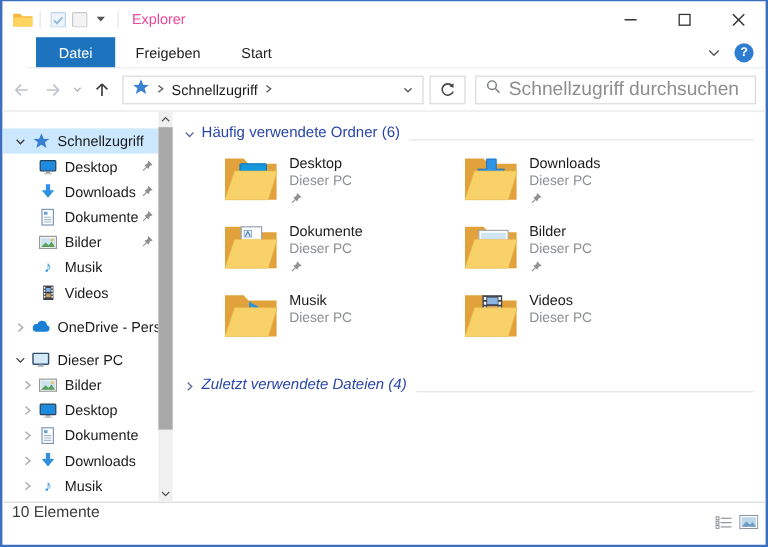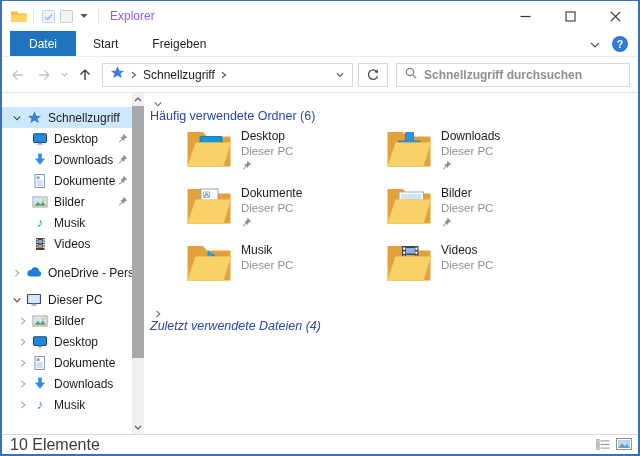--- a/index.html
+++ b/index.html
@@ -4,48 +4,48 @@
 <style>
   * { box-sizing: border-box; margin: 0; padding: 0; }
   body { font-family: "Liberation Sans", "DejaVu Sans", sans-serif; background: #fff; }
   .window { width: 640px; height: 456px; border: 2px solid #3d6fc0; border-top-width: 1px;
             display: flex; flex-direction: column; background: #fff; overflow: hidden; }
 
   
   .titlebar { height: 30px; flex: 0 0 auto; display: flex; align-items: center; padding-left: 8px; }
   .qat-sep { width: 1px; height: 14px; background: #e4e4e4; margin: 0 5px; }
   .qat-btn { width: 18px; height: 18px; display: flex; align-items: center; justify-content: center; }
-  .title-text { font-size: 12px; color: #8b5cf6; margin-left: 6px; }
+  .title-text { font-size: 12px; color: #ec4899; margin-left: 6px; }
   .win-controls { margin-left: auto; display: flex; height: 100%; }
   .win-btn { width: 45px; display: flex; align-items: center; justify-content: center; }
 
   
   .tabbar { height: 26px; flex: 0 0 auto; display: flex; align-items: stretch;
-            border-bottom: 1px solid #ededed; padding-right: 10px; }
+            border-bottom: 1px solid #ededed; padding-right: 10px; margin-left: 20px; }
   .tab { display: flex; align-items: center; padding: 0 17px; font-size: 12px; color: #222; }
   .tab.active { background: #1e73be; color: #fff; padding: 0 19px; margin-left: 8px; }
   .ribbon-tools { margin-left: auto; display: flex; align-items: center; gap: 12px; }
   .help-btn { width: 16px; height: 16px; border-radius: 50%; background: #2e7dd2; color: #fff;
               font-size: 10.5px; font-weight: bold; display: flex; align-items: center; justify-content: center; }
 
   
   .toolbar { height: 36px; flex: 0 0 auto; display: flex; align-items: center;
              padding: 0 8px 0 4px; border-bottom: 1px solid #e6e6e6; gap: 2px; }
   .nav-btn { width: 24px; height: 24px; display: flex; align-items: center; justify-content: center; }
   .nav-btn.small { width: 13px; }
   .breadcrumb { flex: 1; min-width: 0; height: 24px; border: 1px solid #d9d9d9; background: #fff;
                 display: flex; align-items: center; padding: 0 7px; gap: 5px; margin: 0 3px; }
   .crumb-label { font-size: 12px; color: #1a1a1a; }
   .bc-caret { margin-left: auto; display: flex; }
   .refresh-btn { width: 30px; height: 24px; border: 1px solid #d9d9d9; display: flex;
                  align-items: center; justify-content: center; margin-right: 6px; }
   .searchbox { width: 234px; height: 24px; border: 1px solid #d9d9d9; display: flex;
                align-items: center; padding: 0 7px; gap: 6px; }
-  .searchbox input { border: none; outline: none; flex: 1; min-width: 0; font-size: 12px;
-                     color: #1a1a1a; font-family: inherit; background: transparent; font-weight: bold; }
+  .searchbox input { border: none; outline: none; flex: 1; min-width: 0; font-size: 16px;
+                     color: #1a1a1a; font-family: inherit; background: transparent; }
   .searchbox input::placeholder { color: #8e8e8e; opacity: 1; }
 
   
   .content { flex: 1; display: flex; min-height: 0; }
 
   .sidebar { width: 142px; flex: 0 0 auto; position: relative; padding: 14px 12px 0 0; overflow: hidden; }
   .tree-item { height: 21px; display: flex; align-items: center; padding-left: 6px;
                font-size: 12px; color: #1a1a1a; white-space: nowrap; }
   .tree-item.child { padding-left: 12px; }
   .tree-item.selected { background: #cce8ff; }
@@ -55,35 +55,35 @@
   .tree-label { overflow: hidden; flex: 0 1 auto; }
   .pin { margin-left: auto; margin-right: 4px; flex: 0 0 auto; display: flex; }
   .gap8 { height: 8px; } .gap6 { height: 6px; }
   .note { font-size: 13px; color: #2090e0; line-height: 1; }
   .vscroll { position: absolute; top: 0; right: 0; width: 12px; height: 100%; background: #f0f0f0; }
   .vs-arrow { height: 13px; display: flex; align-items: center; justify-content: center; }
   .vs-arrow.down { position: absolute; bottom: 0; left: 0; right: 0; }
   .vs-thumb { position: absolute; top: 13px; left: 0; width: 12px; height: 252px; background: #a9a9a9; }
 
   .main { flex: 1; min-width: 0; padding: 6px 8px 0 6px; overflow: hidden; }
-  .sec-head { display: flex; align-items: flex-start; height: 18px; color: #2946a8; font-size: 12.5px; flex-direction: column; }
+  .sec-head { display: flex; align-items: flex-end; height: 18px; color: #2946a8; font-size: 12.5px; }
   .sec-chev { width: 16px; display: flex; justify-content: center; margin-right: 2px; }
   .sec-line { flex: 1; height: 1px; background: #e4e4e8; margin-left: 8px; margin-right: 2px; }
   .tiles { margin: 11px 0 0 36px; display: grid; grid-template-columns: 200px 200px; row-gap: 13px; }
   .tile { display: flex; gap: 9px; height: 44px; }
   .tile-ico { width: 46px; height: 42px; flex: 0 0 auto; }
   .tile-text { display: flex; flex-direction: column; padding-top: 1px; }
   .tile-name { font-size: 12px; color: #1a1a1a; line-height: 15px; }
   .tile-loc { font-size: 11.5px; color: #8b8e94; line-height: 14px; }
   .tile-pin { margin-top: 2px; display: flex; }
   .sec2 { margin-top: 23px; font-style: italic; }
 
   
-  .statusbar { height: 20px; flex: 0 0 auto; border-top: 1px solid #d9d9d9; display: flex;
-               align-items: center; padding: 0 6px 0 8px; font-size: 16px; color: #3c3c3c; }
+  .statusbar { height: 36px; flex: 0 0 auto; border-top: 1px solid #d9d9d9; display: flex;
+               padding: 0 6px 0 8px; font-size: 13px; color: #3c3c3c; }
   .view-btns { margin-left: auto; display: flex; align-items: center; gap: 6px; }
 </style>
 </head>
 <body>
 
 <svg width="0" height="0" style="position:absolute" aria-hidden="true">
   <defs>
     <g id="s-chev-right">
         <polyline points="3.2,1.8 7,5 3.2,8.2" fill="none" stroke="#a6a6a6" stroke-width="1.1"></polyline>
       </g>
@@ -197,24 +197,24 @@
           </svg>
       </div>
     </div>
   </div>
 
   <div class="tabbar">
     <div class="tab active">
         <span>Datei</span>
       </div>
     <div class="tab">
+        <span>Freigeben</span>
+      </div>
+    <div class="tab">
         <span>Start</span>
-      </div>
-    <div class="tab">
-        <span>Freigeben</span>
       </div>
     <div class="ribbon-tools">
       <span>
         <svg width="10" height="8" viewBox="0 0 10 8">
             <polyline points="1,2 5,6 9,2" fill="none" stroke="#555" stroke-width="1.2"></polyline>
           </svg>
       </span>
       <span class="help-btn">
           <span>?</span>
         </span>

